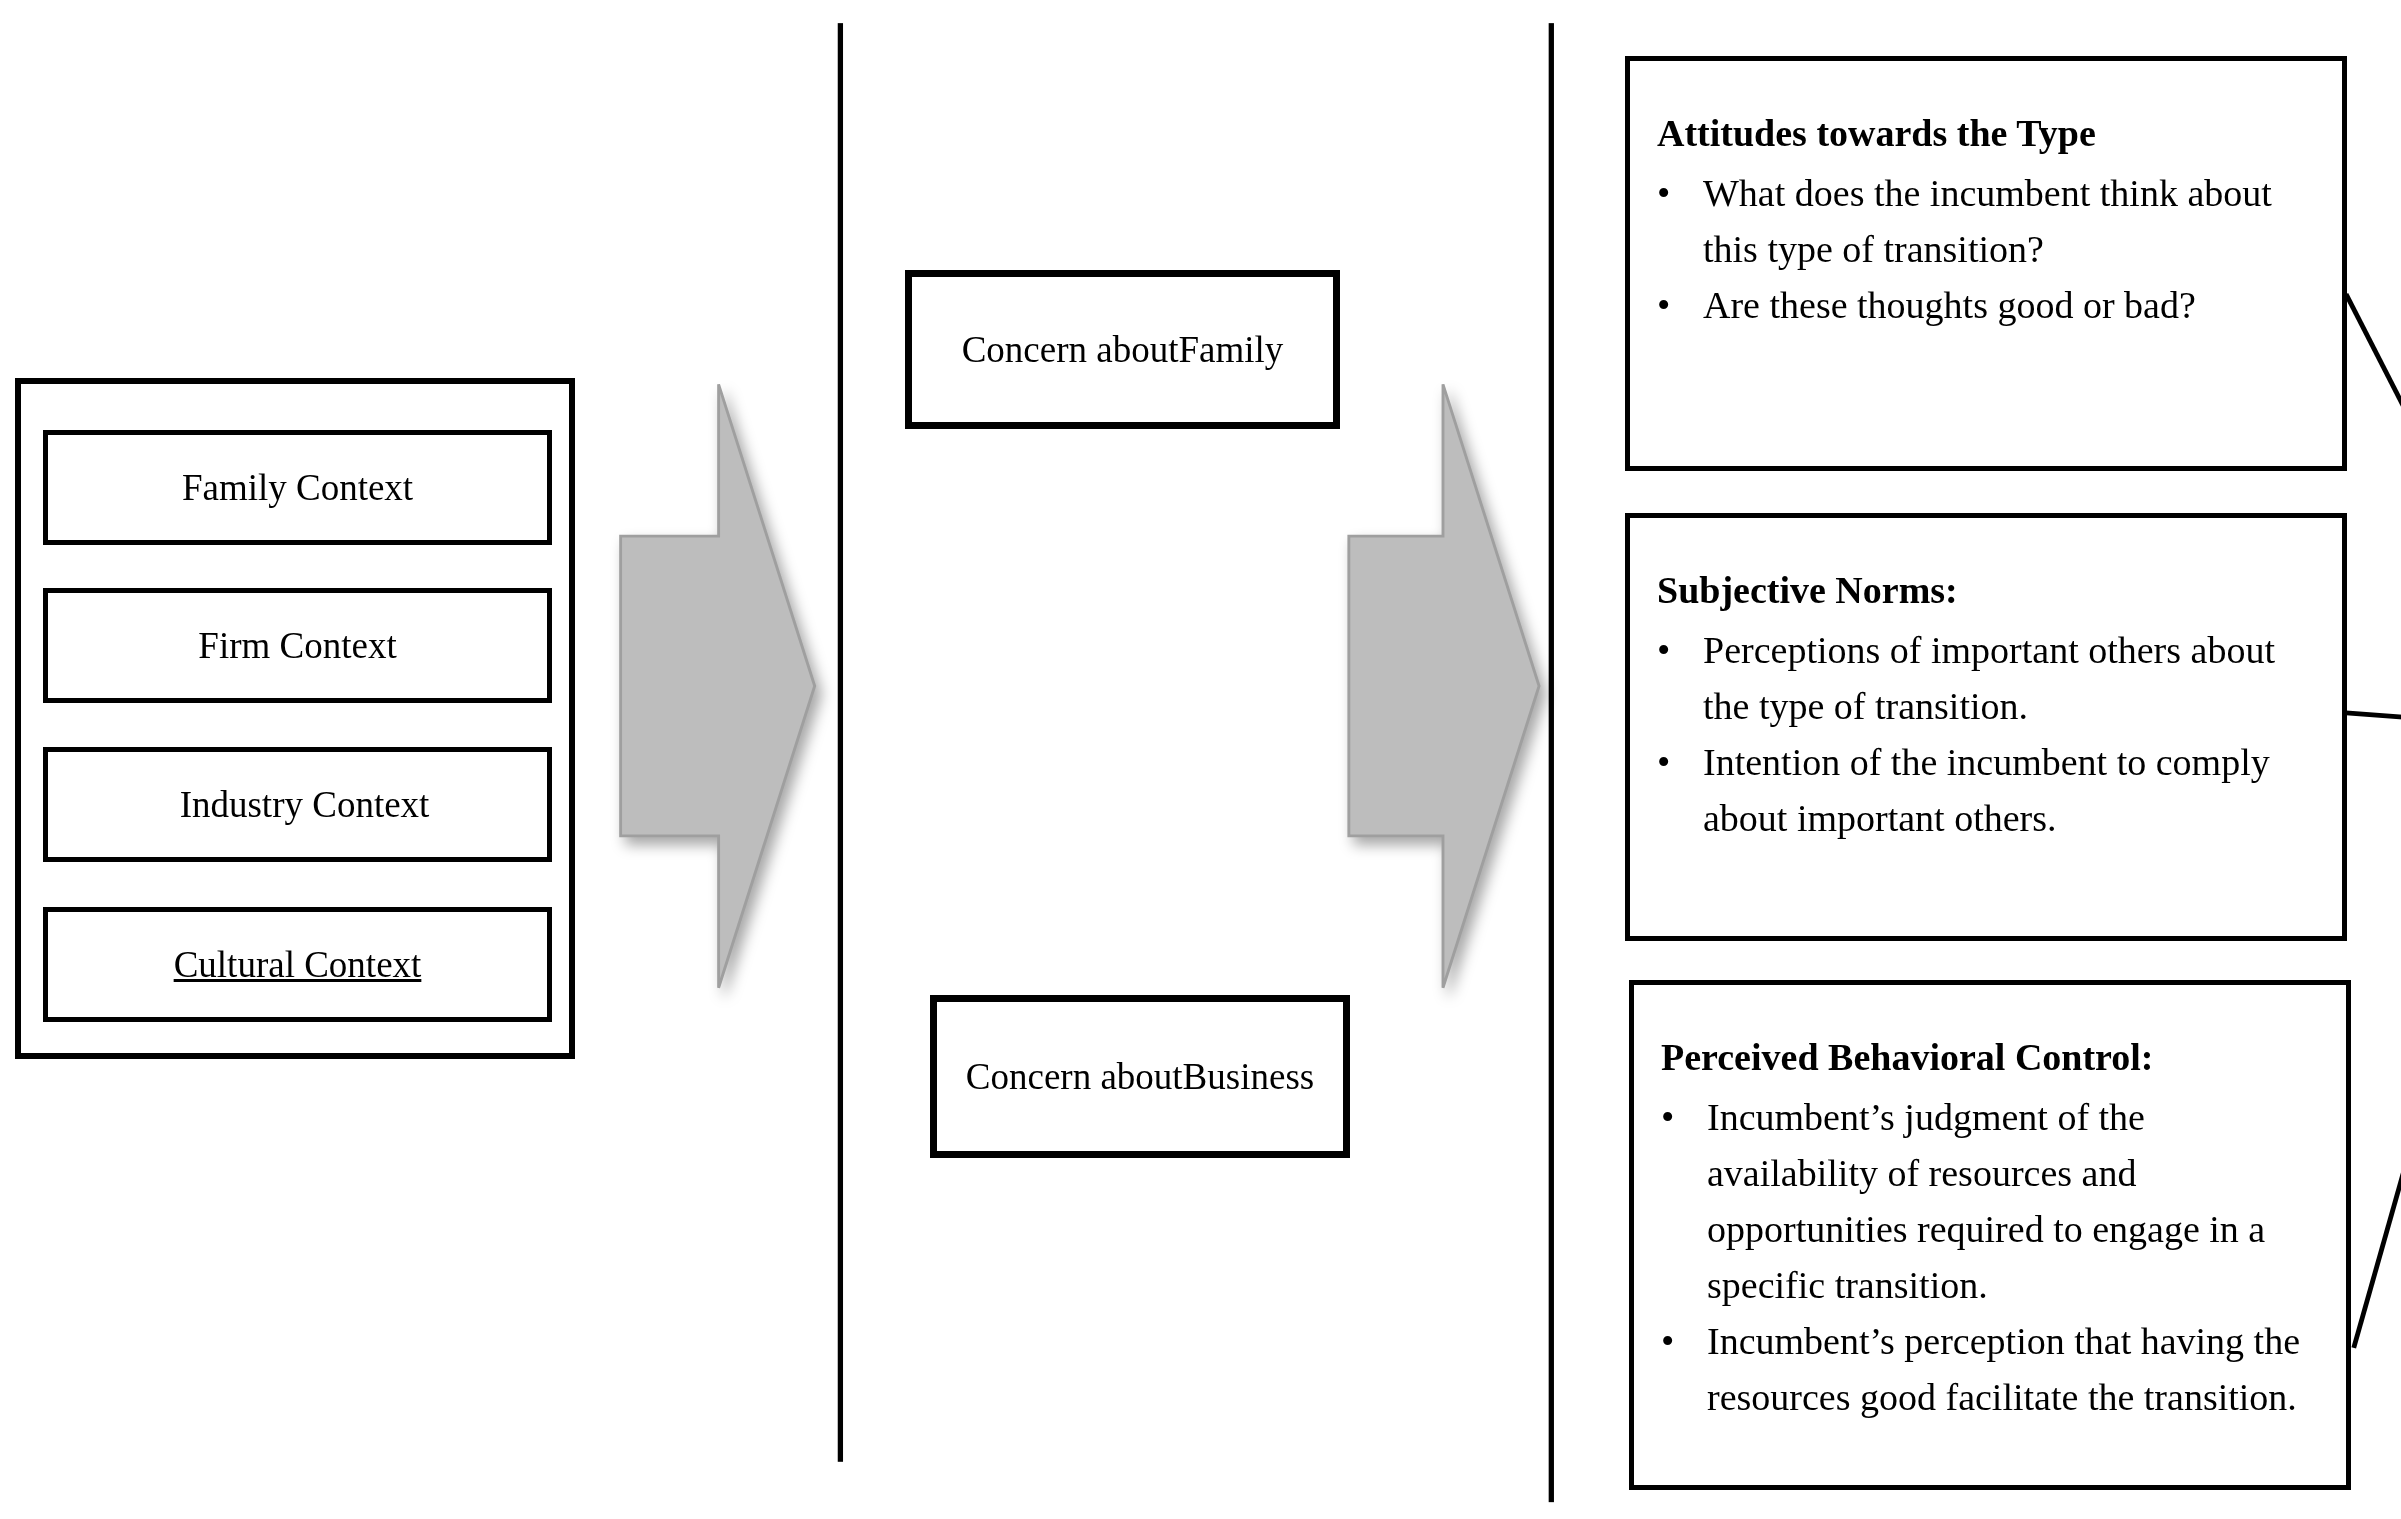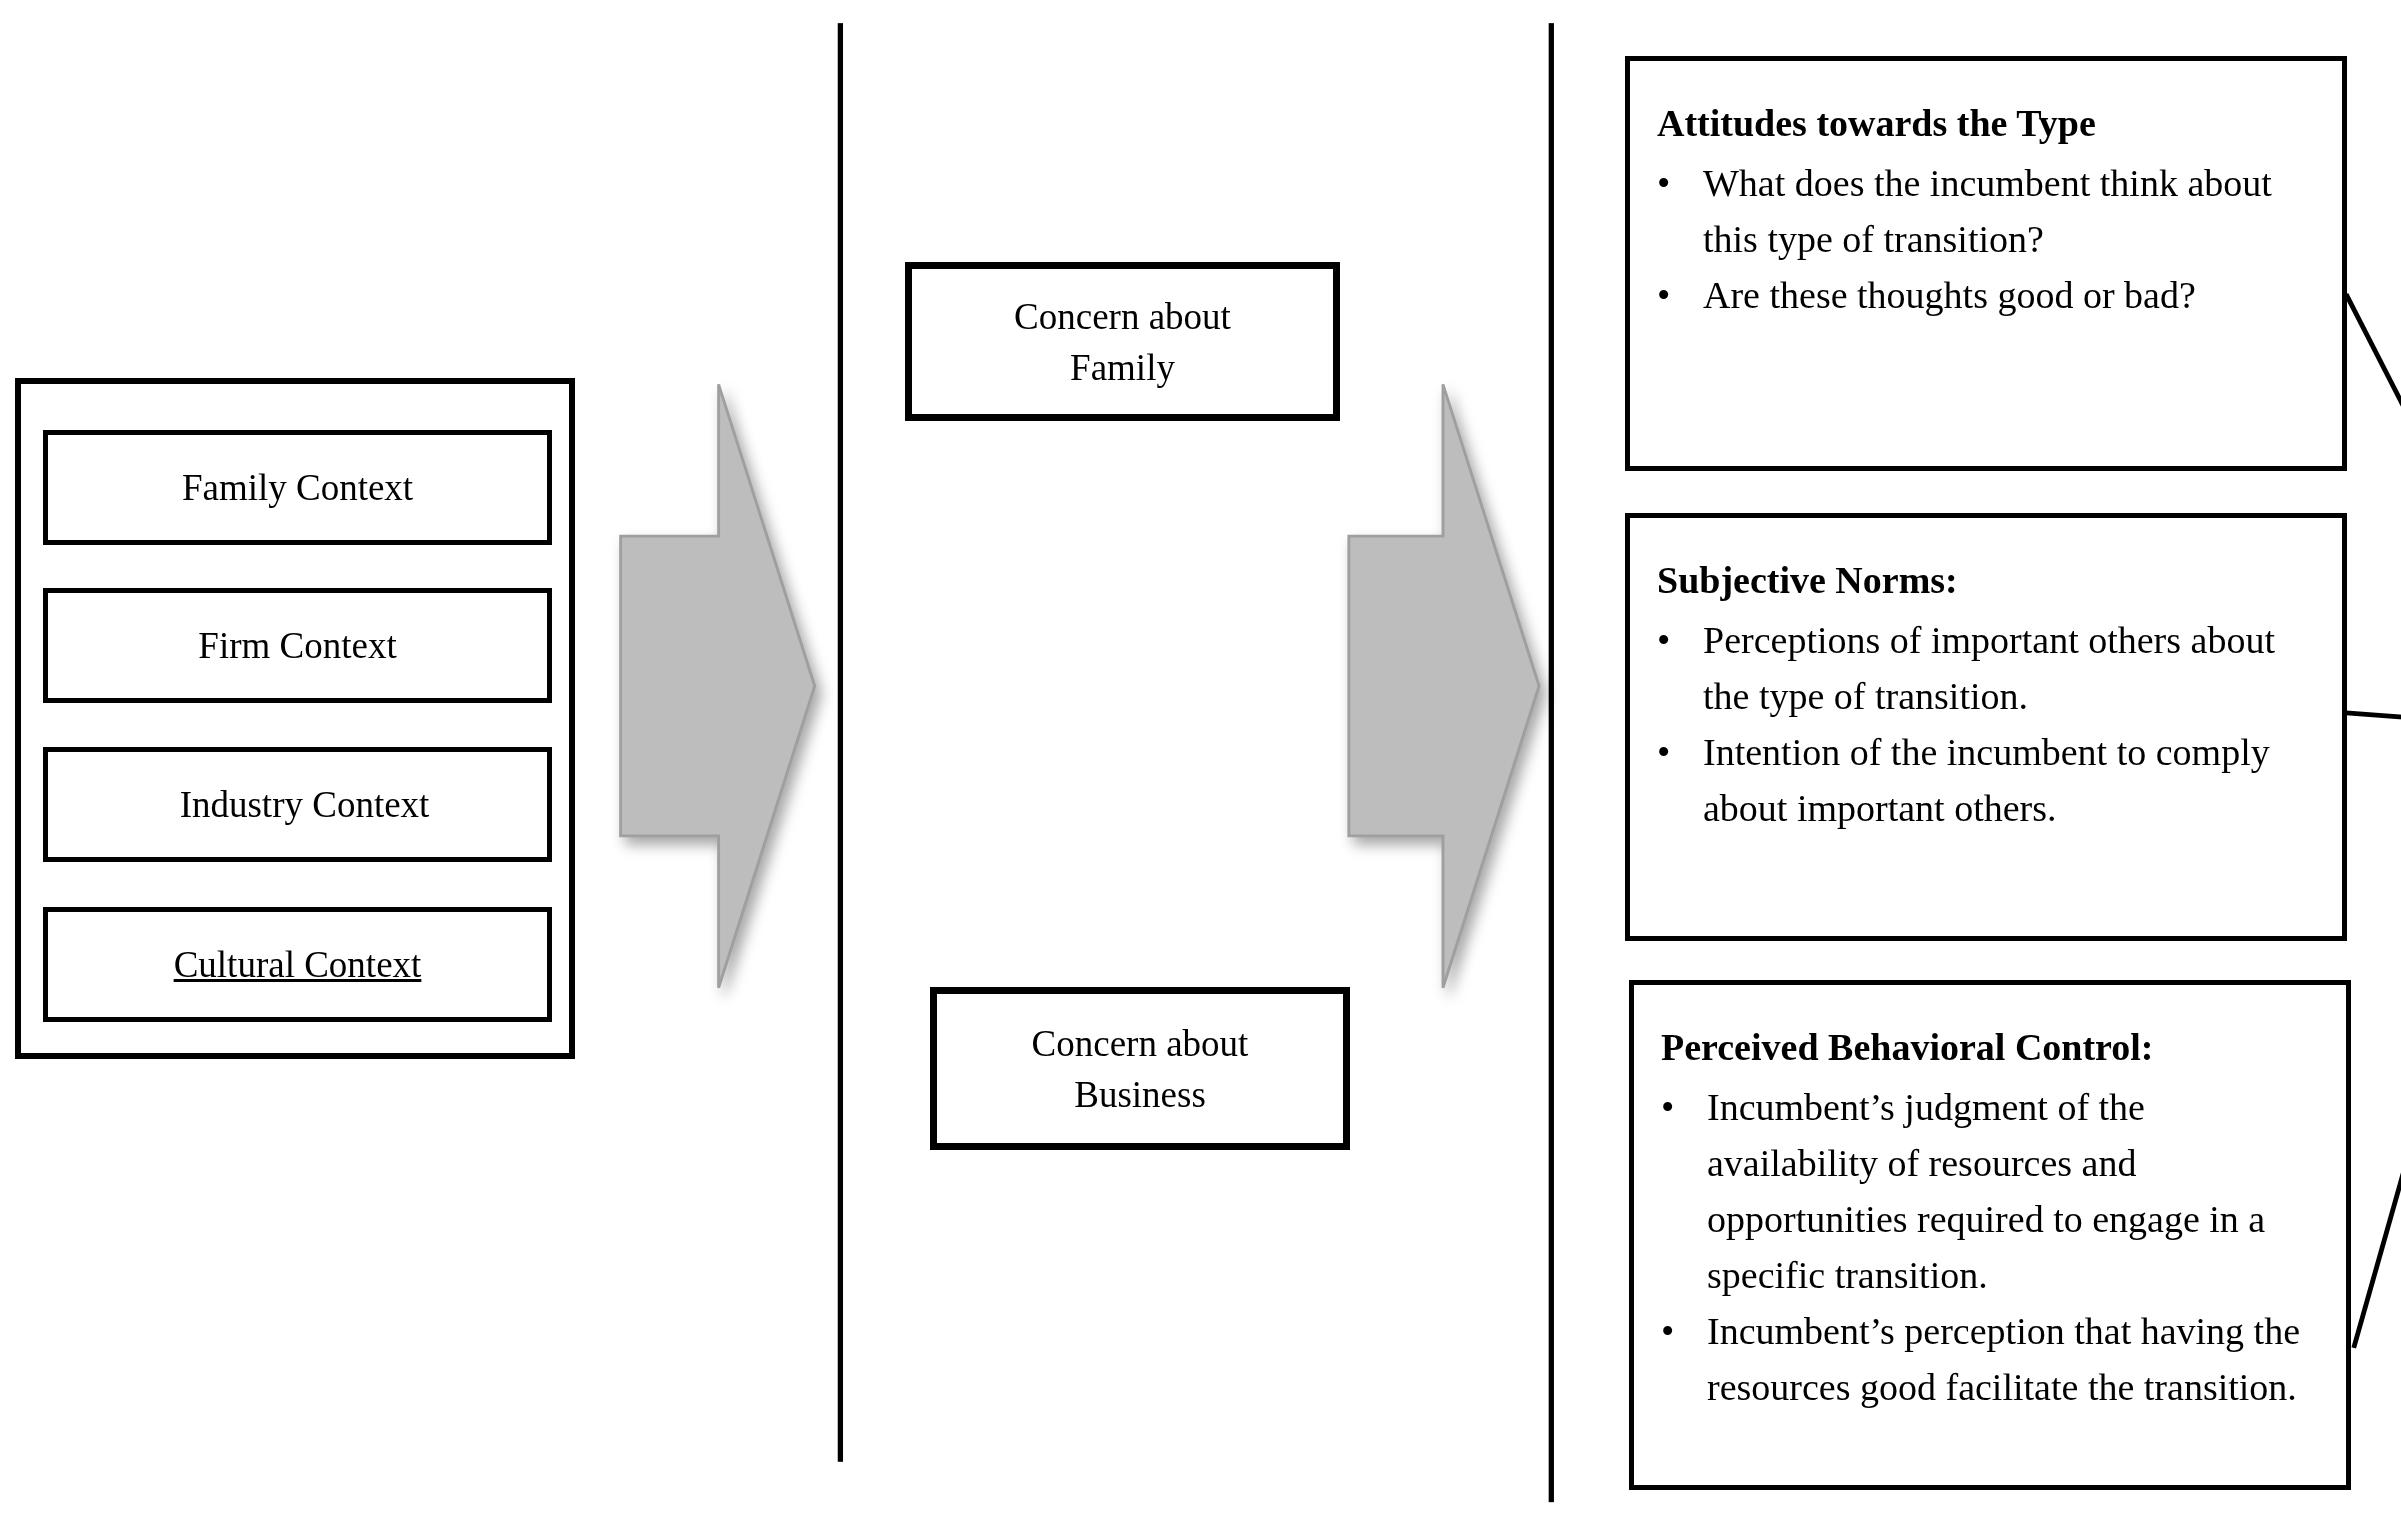--- a/index.html
+++ b/index.html
@@ -10,28 +10,28 @@
   .abs{position:absolute;}
 
   
   .outer-box{left:15.4px;top:378px;width:560px;height:681px;border:6.7px solid #000;background:#fff;}
   .ctx{left:43px;width:509px;height:115px;border:5.3px solid #000;background:#fff;
        display:flex;align-items:center;justify-content:center;
        font-size:37px;white-space:nowrap;}
   #ctx0{top:430px;} #ctx1{top:588px;} #ctx2{top:747px;padding-left:14px;} #ctx3{top:907px;text-decoration:underline;}
 
   
-  .concern{border:7.2px solid #000;background:#fff;display:flex;flex-direction:column;
-           align-items:center;justify-content:center;font-size:37px;line-height:51px;text-align:right;}
+  .concern{border:7.2px solid #000;background:#fff;display:flex;flex-direction:row;
+           align-items:center;justify-content:center;font-size:37px;line-height:51px;text-align:right;margin-top:8px;}
   #concern-family{left:905px;top:262px;width:435px;height:159px;}
   #concern-business{left:930px;top:987px;width:420px;height:163px;}
 
   
   .rbox{width:722px;border:5.3px solid #000;background:#fff;
-        padding:34px 29px 0 27px;font-size:38px;line-height:56px;}
+        padding:44px 29px 0 27px;font-size:38px;line-height:56px;}
   #box-attitudes{left:1625px;top:56px;height:415px;}
   #box-norms{left:1625px;top:513px;height:428px;}
   #box-pbc{left:1629px;top:980px;height:510px;}
   .rtitle{font-weight:bold;}
   .bullets{margin-top:3.8px;}
   .bullet{display:flex;align-items:flex-start;}
   .dot{width:46px;flex:0 0 46px;}
   .btext{flex:1;}
 
   

